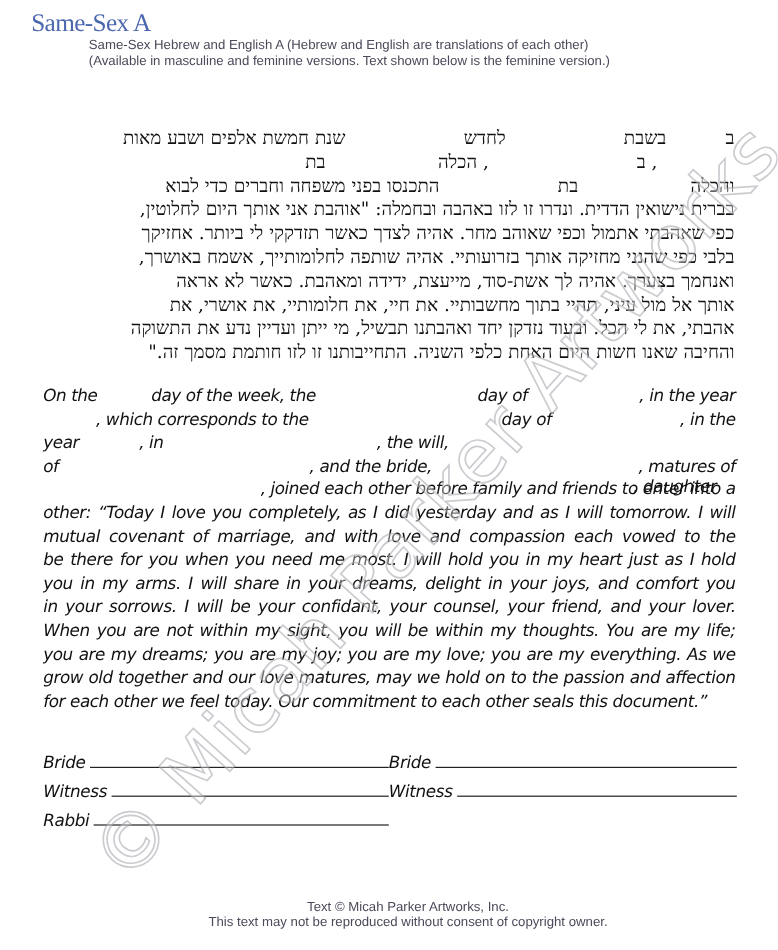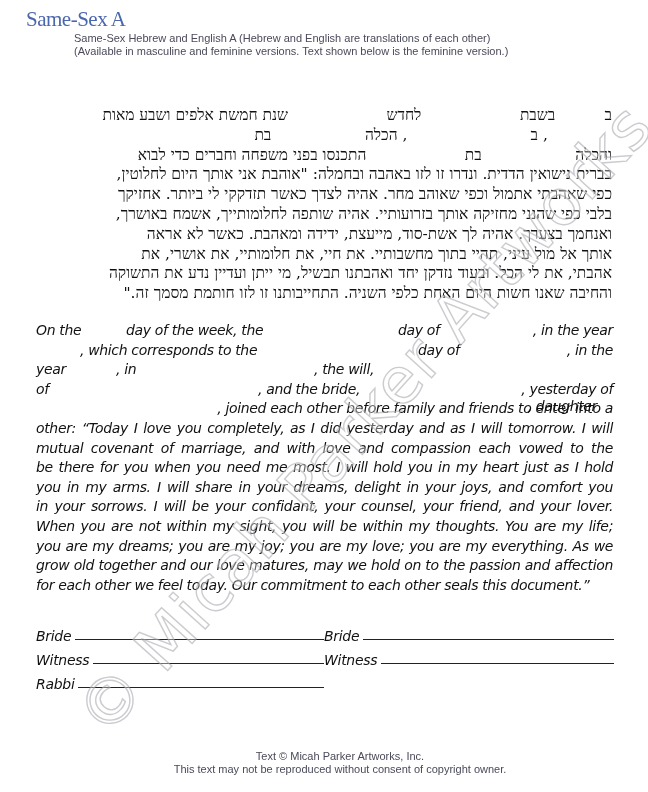--- a/index.html
+++ b/index.html
@@ -61,21 +61,21 @@
   </div>
   <div class="line" style="position:relative;">
     <span style="position:absolute;left:0;">year</span>
     <span style="position:absolute;left:80px;">, in</span>
     <span style="position:absolute;left:278px;">, the will,</span>
     <span style="position:absolute;right:16px;margin-top:37px;">, daughter</span>
   </div>
   <div class="line" style="position:relative;">
     <span style="position:absolute;left:0;">of</span>
     <span style="position:absolute;left:222px;">, and the bride,</span>
-    <span style="position:absolute;right:0;">, yesterday of</span>
+    <span style="position:absolute;right:0;">, matures of</span>
   </div>
   <div class="line" style="position:relative;">
     <span style="position:absolute;right:0;">, joined each other before family and friends to enter into a</span>
   </div>
   <span class="line">other: “Today I love you completely, as I did yesterday and as I will tomorrow. I will</span>
   <span class="line">mutual covenant of marriage, and with love and compassion each vowed to the</span>
   <span class="line">be there for you when you need me most. I will hold you in my heart just as I hold</span>
   <span class="line">you in my arms. I will share in your dreams, delight in your joys, and comfort you</span>
   <span class="line">in your sorrows. I will be your confidant, your counsel, your friend, and your lover.</span>
   <span class="line">When you are not within my sight, you will be within my thoughts. You are my life;</span>

